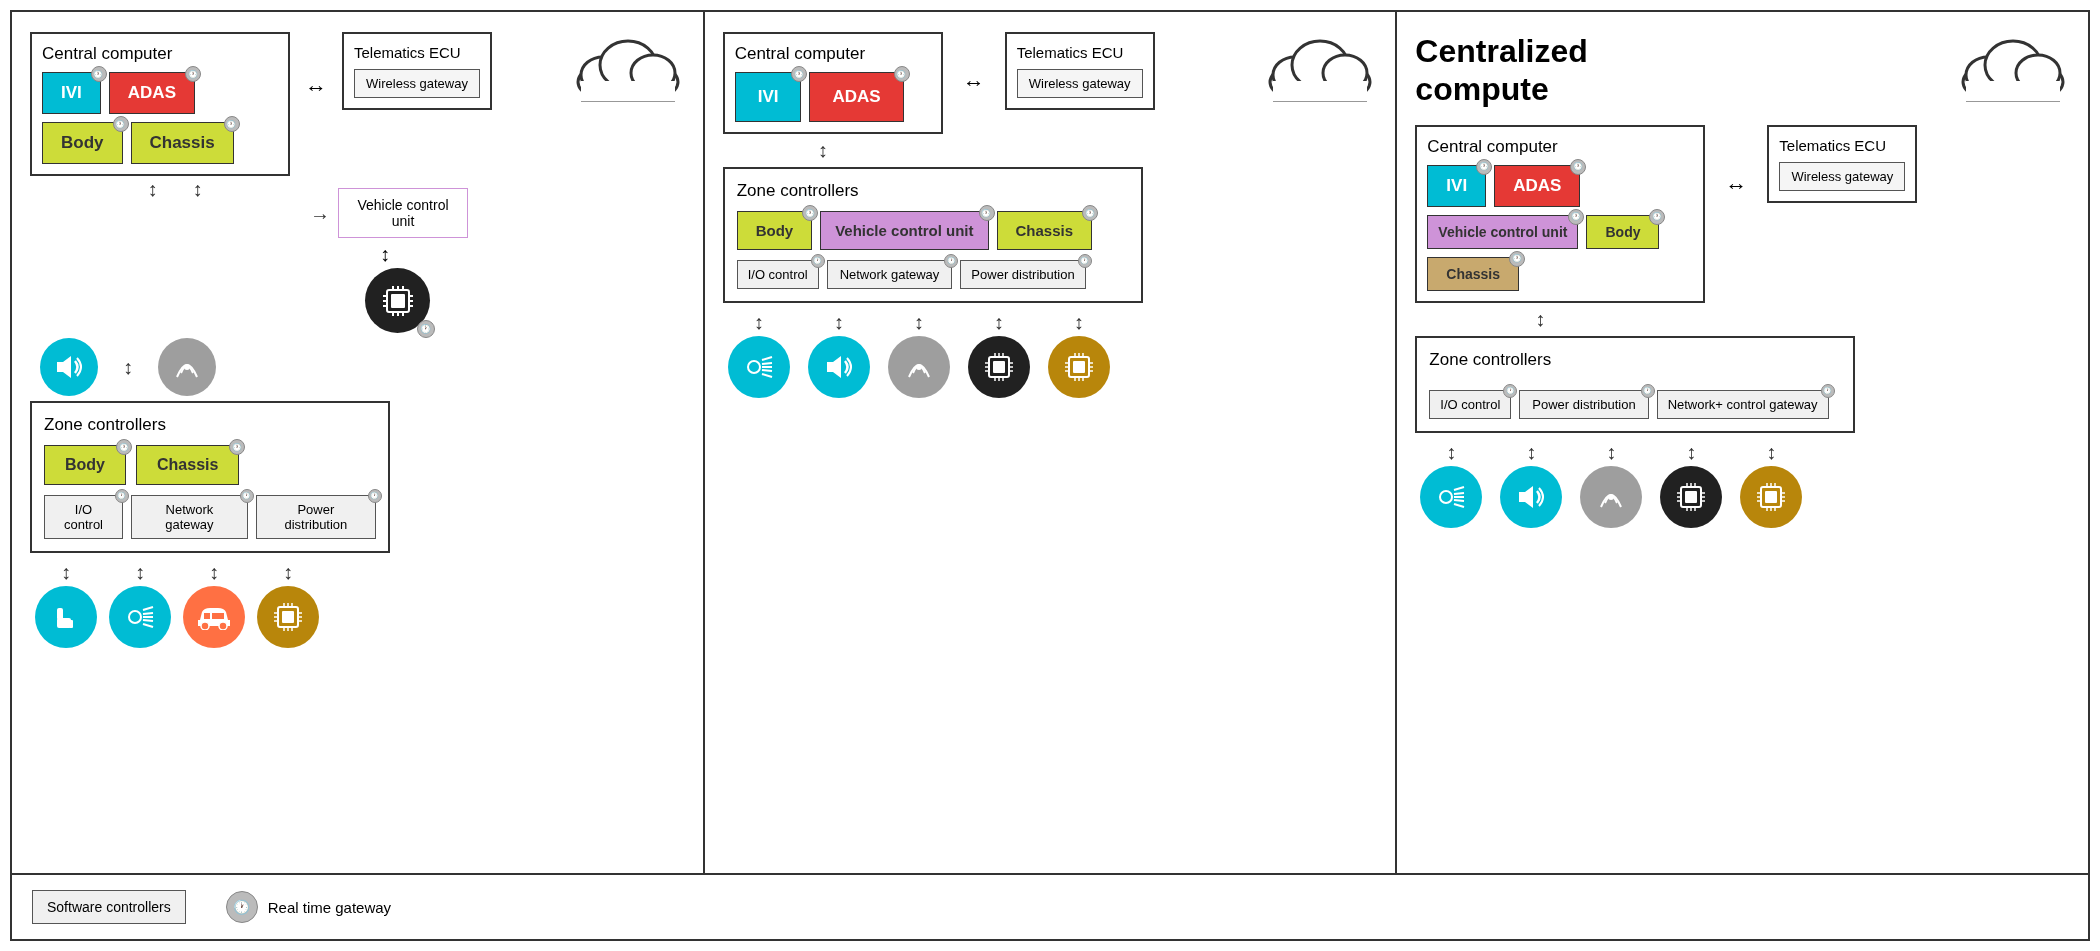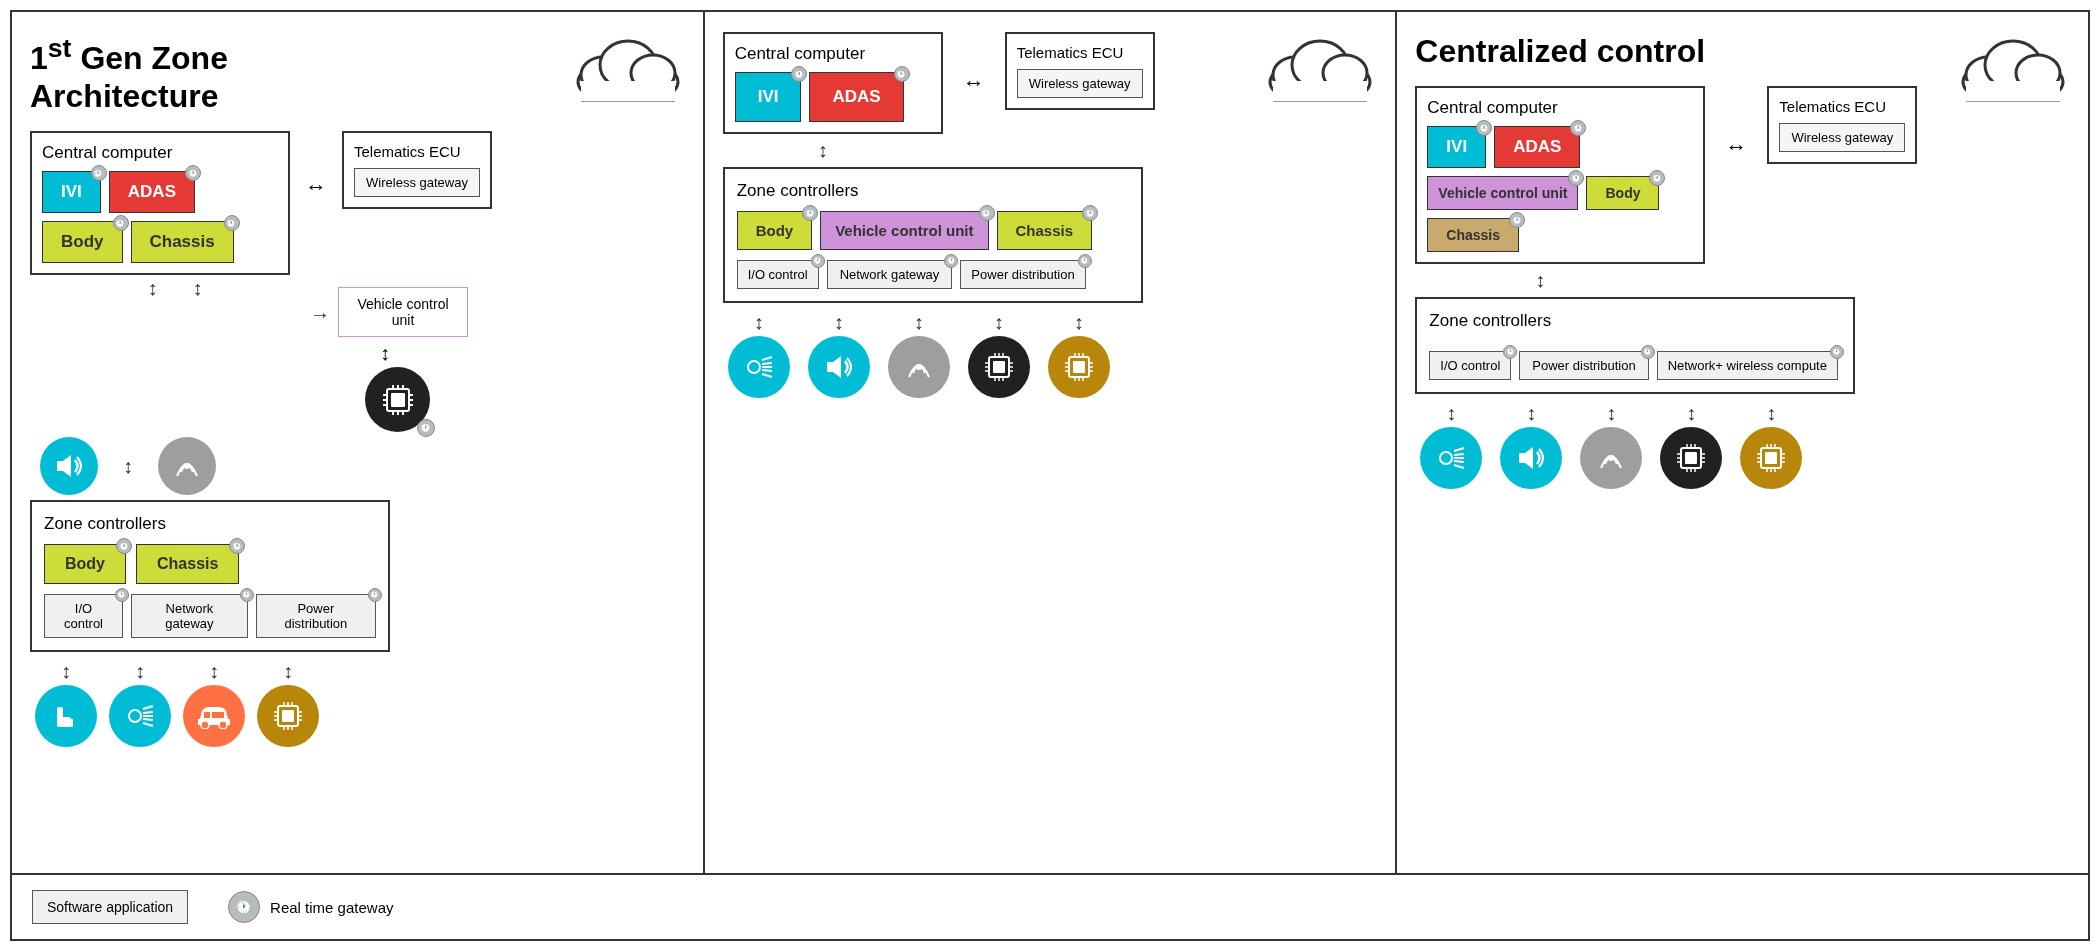--- a/index.html
+++ b/index.html
@@ -26,23 +26,20 @@
           <ellipse cx="55" cy="55" rx="50" ry="22" fill="white" stroke="#333" stroke-width="3"></ellipse>
           <ellipse cx="30" cy="48" rx="22" ry="18" fill="white" stroke="#333" stroke-width="3"></ellipse>
           <ellipse cx="55" cy="38" rx="28" ry="24" fill="white" stroke="#333" stroke-width="3"></ellipse>
           <ellipse cx="80" cy="46" rx="22" ry="18" fill="white" stroke="#333" stroke-width="3"></ellipse>
 
           <rect x="8" y="54" width="94" height="22" fill="white"></rect>
           <line x1="8" y1="76" x2="102" y2="76" stroke="#333" stroke-width="3"></line>
         </svg>
       </div>
 
-      <div style="font-size:32px; font-weight:bold; line-height:1.2; margin-bottom:16px; max-width:300px;">
-        <span>1</span><sup>st</sup><span> Gen Zone Architecture</span>
-      </div>
 
       <div style="display:flex; flex-direction:row; align-items:flex-start; gap:15px; width:100%;">
 
         <div style="border:2px solid #333; padding:10px; width:260px;">
           <div style="font-size:17px; margin-bottom:8px;">Central computer</div>
           <div style="display:flex; gap:8px; margin-bottom:8px;">
             <div style="background:#00BCD4; color:#fff; border:1.5px solid #333; padding:10px 18px; font-size:17px; font-weight:bold; position:relative;">
               <span>IVI</span>
               <span style="position:absolute;top:-7px;right:-7px;width:16px;height:16px;background:#bbb;border-radius:50%;border:1px solid #888;font-size:8px;display:flex;align-items:center;justify-content:center;">🕐</span>
             </div>
@@ -387,21 +384,21 @@
         <svg width="110" height="75" viewBox="0 0 110 75">
           <ellipse cx="55" cy="55" rx="50" ry="22" fill="white" stroke="#333" stroke-width="3"></ellipse>
           <ellipse cx="30" cy="48" rx="22" ry="18" fill="white" stroke="#333" stroke-width="3"></ellipse>
           <ellipse cx="55" cy="38" rx="28" ry="24" fill="white" stroke="#333" stroke-width="3"></ellipse>
           <ellipse cx="80" cy="46" rx="22" ry="18" fill="white" stroke="#333" stroke-width="3"></ellipse>
           <rect x="8" y="54" width="94" height="22" fill="white"></rect>
           <line x1="8" y1="76" x2="102" y2="76" stroke="#333" stroke-width="3"></line>
         </svg>
       </div>
 
-      <div style="font-size:32px; font-weight:bold; line-height:1.2; margin-bottom:16px; max-width:300px;">Centralized control</div>
+      <div style="font-size:32px; font-weight:bold; line-height:1.2; margin-bottom:16px; max-width:300px;">Centralized compute</div>
 
       <div style="display:flex; flex-direction:row; align-items:flex-start; gap:20px; width:100%;">
 
         <div style="border:2px solid #333; padding:10px; width:290px;">
           <div style="font-size:17px; margin-bottom:8px;">Central computer</div>
           <div style="display:flex; gap:8px; margin-bottom:8px;">
             <div style="background:#00BCD4; color:#fff; border:1.5px solid #333; padding:10px 18px; font-size:17px; font-weight:bold; position:relative;">
               <span>IVI</span>
               <span style="position:absolute;top:-7px;right:-7px;width:16px;height:16px;background:#bbb;border-radius:50%;border:1px solid #888;font-size:8px;display:flex;align-items:center;justify-content:center;">🕐</span>
             </div>
@@ -448,21 +445,21 @@
         <div style="display:flex; gap:8px;">
           <div style="border:1.5px solid #555; background:#f0f0f0; padding:6px 10px; font-size:13px; text-align:center; position:relative;">
             <span>I/O control</span>
             <span style="position:absolute;top:-7px;right:-7px;width:14px;height:14px;background:#bbb;border-radius:50%;border:1px solid #888;font-size:7px;display:flex;align-items:center;justify-content:center;">🕐</span>
           </div>
           <div style="border:1.5px solid #555; background:#f0f0f0; padding:6px 12px; font-size:13px; text-align:center; position:relative;">
             <span>Power distribution</span>
             <span style="position:absolute;top:-7px;right:-7px;width:14px;height:14px;background:#bbb;border-radius:50%;border:1px solid #888;font-size:7px;display:flex;align-items:center;justify-content:center;">🕐</span>
           </div>
           <div style="border:1.5px solid #555; background:#f0f0f0; padding:6px 10px; font-size:13px; text-align:center; position:relative;">
-            <span>Network+ wireless compute</span>
+            <span>Network+ control gateway</span>
             <span style="position:absolute;top:-7px;right:-7px;width:14px;height:14px;background:#bbb;border-radius:50%;border:1px solid #888;font-size:7px;display:flex;align-items:center;justify-content:center;">🕐</span>
           </div>
         </div>
       </div>
 
       <div style="display:flex; flex-direction:row; gap:18px; margin-top:8px; padding-left:5px; align-items:flex-start;">
         <div style="display:flex; flex-direction:column; align-items:center;">
           <div style="font-size:20px; color:#333;">↕</div>
           <div style="width:62px; height:62px; border-radius:50%; background:#00BCD4; display:flex; align-items:center; justify-content:center; margin-top:2px;">
             <svg width="34" height="34" viewBox="0 0 34 34" fill="white">
@@ -539,21 +536,21 @@
         </div>
       </div>
 
     </div>
 
   </div>
 
   <div style="display:flex; flex-direction:row; gap:40px; padding:15px 20px; border-top:2px solid #333; align-items:center;">
     <div style="display:flex; flex-direction:row; gap:10px; align-items:center;">
       <div style="border:1.5px solid #555; background:#f0f0f0; padding:8px 14px; font-size:14px;">
-        <span>Software application</span>
+        <span>Software controllers</span>
       </div>
     </div>
     <div style="display:flex; flex-direction:row; gap:10px; align-items:center;">
       <div style="width:32px; height:32px; background:#bbb; border-radius:50%; border:1.5px solid #888; display:flex; align-items:center; justify-content:center; font-size:14px;">🕐</div>
       <span style="font-size:15px;">Real time gateway</span>
     </div>
   </div>
 
 </div>
 

